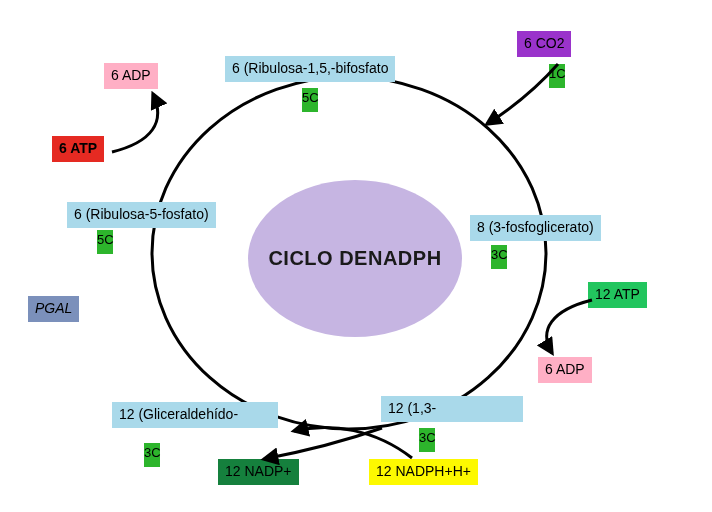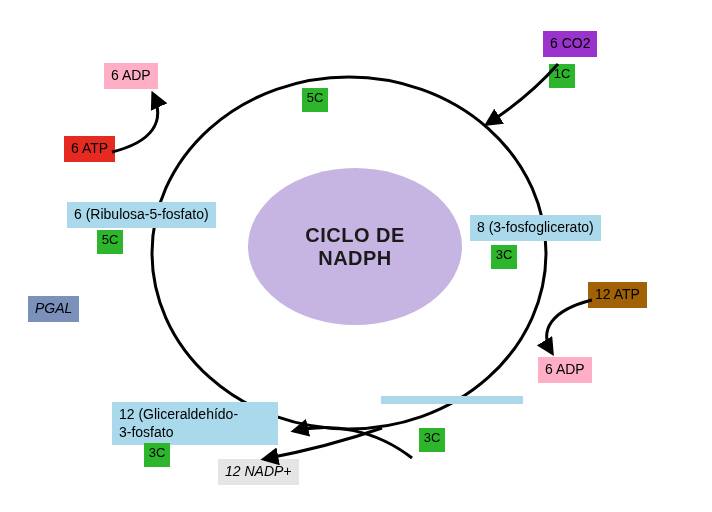--- a/index.html
+++ b/index.html
@@ -22,34 +22,34 @@
     font-size: 14px;
     color: #000;
     padding: 4px 7px;
     white-space: nowrap;
     line-height: 1.25;
   }
   .carbon {
     position: absolute;
     font-size: 13px;
     color: #000;
-    width: 26px;
+    width: 16px;
     height: 20px;
     padding: 2px 0;
     text-align: center;
   }
   .twoline { white-space: normal; margin-top: 20px; }
   .twoline span { display: block; }
   #center-ellipse {
     position: absolute;
-    left: 248px; top: 168px;
+    left: 248px; top: 180px;
     width: 214px; height: 157px;
     border-radius: 50%;
     display: flex;
-    flex-direction: column;
+    flex-direction: row;
     align-items: center;
     justify-content: center;
   }
   #center-ellipse .title-line {
     font-size: 20px;
     font-weight: bold;
     color: #1a1a1a;
     letter-spacing: 0.5px;
   }
 </style>
@@ -60,53 +60,55 @@
 
   <svg class="layer" viewBox="0 0 712 512">
     <ellipse cx="349" cy="253" rx="197" ry="176" fill="none" stroke="#000" stroke-width="3"></ellipse>
   </svg>
 
   <div id="center-ellipse" style="background-color: rgb(198, 181, 226);">
     <div class="title-line">CICLO DE</div>
     <div class="title-line">NADPH</div>
   </div>
 
-  <div class="box" style="left: 543px; top: 31px; background-color: rgb(154, 51, 203);">6 CO2</div>
+  <div class="box" style="left: 517px; top: 31px; background-color: rgb(154, 51, 203);">6 CO2</div>
   <div class="carbon" style="left: 549px; top: 64px; background-color: rgb(45, 181, 44);">1C</div>
 
   <div class="box" style="left: 104px; top: 63px; background-color: rgb(255, 175, 197);">6 ADP</div>
 
+  <div class="box" style="left: 225px; top: 56px; background-color: rgb(169, 217, 234);">6 (Ribulosa-1,5,-bifosfato</div>
   <div class="carbon" style="left: 302px; top: 88px; background-color: rgb(45, 181, 44);">5C</div>
 
-  <div class="box" style="left: 64px; top: 136px; background-color: rgb(229, 42, 34);">6 ATP</div>
+  <div class="box" style="left: 52px; top: 136px; background-color: rgb(229, 42, 34); font-weight: bold;">6 ATP</div>
 
   <div class="box" style="left: 67px; top: 202px; background-color: rgb(169, 217, 234);">6 (Ribulosa-5-fosfato)</div>
   <div class="carbon" style="left: 97px; top: 230px; background-color: rgb(45, 181, 44);">5C</div>
 
   <div class="box" style="left: 470px; top: 215px; background-color: rgb(169, 217, 234);">8 (3-fosfoglicerato)</div>
   <div class="carbon" style="left: 491px; top: 245px; background-color: rgb(45, 181, 44);">3C</div>
 
-  <div class="box" style="left: 588px; top: 282px; background-color: #a16207;">12 ATP</div>
+  <div class="box" style="left: 588px; top: 282px; background-color: #22c55e;">12 ATP</div>
 
   <div class="box" style="left: 538px; top: 357px; background-color: rgb(255, 175, 197);">6 ADP</div>
 
   <div class="box" style="left: 28px; top: 296px; background-color: rgb(123, 144, 187); font-style: italic;">PGAL</div>
 
   <div class="box twoline" style="left: 112px; top: 382px; width: 152px; background-color: rgb(169, 217, 234);">
     <span>12 (Gliceraldehído-</span>
-    <span>3-fosfato</span>
   </div>
   <div class="carbon" style="left: 144px; top: 443px; background-color: rgb(45, 181, 44);">3C</div>
 
   <div class="box twoline" style="left: 381px; top: 376px; width: 128px; background-color: rgb(169, 217, 234);">
+    <span>12 (1,3-</span>
   </div>
   <div class="carbon" style="left: 419px; top: 428px; background-color: rgb(45, 181, 44);">3C</div>
 
-  <div class="box" style="left: 218px; top: 459px; background-color: #e5e5e5; font-style: italic;">12 NADP+</div>
+  <div class="box" style="left: 218px; top: 459px; background-color: #15803d;">12 NADP+</div>
 
+  <div class="box" style="left: 369px; top: 459px; background-color: rgb(253, 249, 0);">12 NADPH+H+</div>
 
   <svg class="layer" viewBox="0 0 712 512">
     <defs>
       <marker id="arrow" viewBox="0 0 10 10" refX="8" refY="5" markerWidth="6" markerHeight="6" orient="auto-start-reverse">
         <path d="M 0 0 L 10 5 L 0 10 z" fill="#000"></path>
       </marker>
     </defs>
     <path d="M 558 64 C 535 90 512 108 487 124" fill="none" stroke="#000" stroke-width="3" marker-end="url(#arrow)"></path>
     <path d="M 112 152 C 152 142 166 122 153 94" fill="none" stroke="#000" stroke-width="3" marker-end="url(#arrow)"></path>
     <path d="M 592 300 C 552 310 538 330 552 353" fill="none" stroke="#000" stroke-width="3" marker-end="url(#arrow)"></path>

